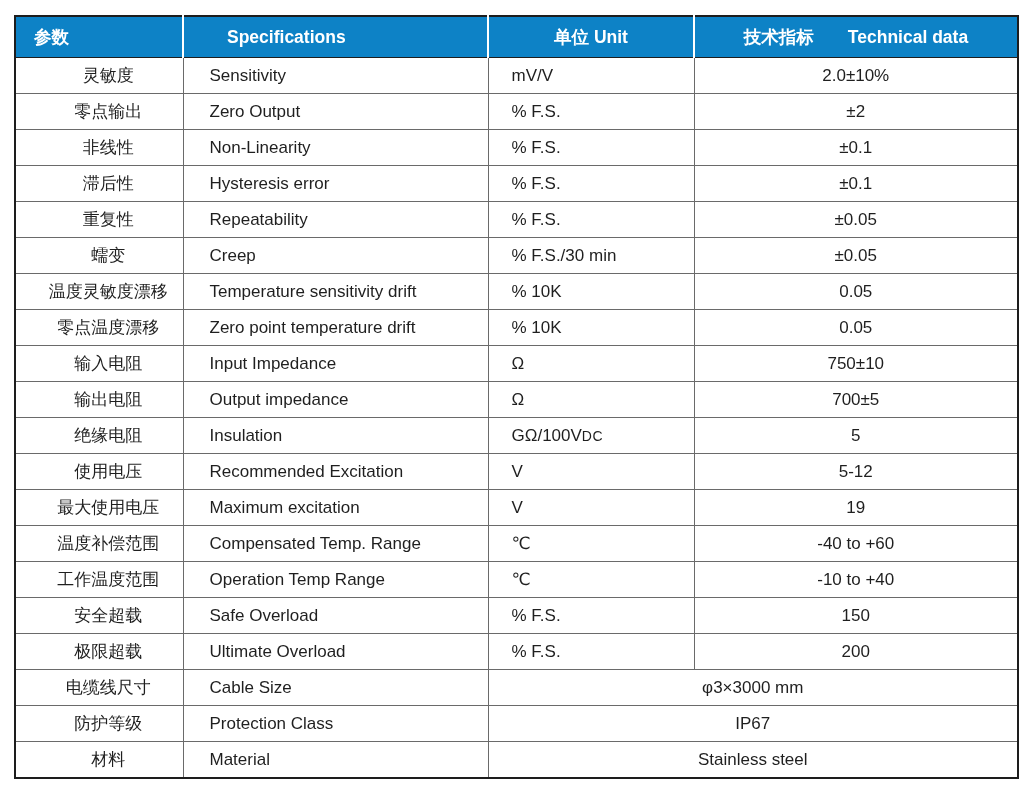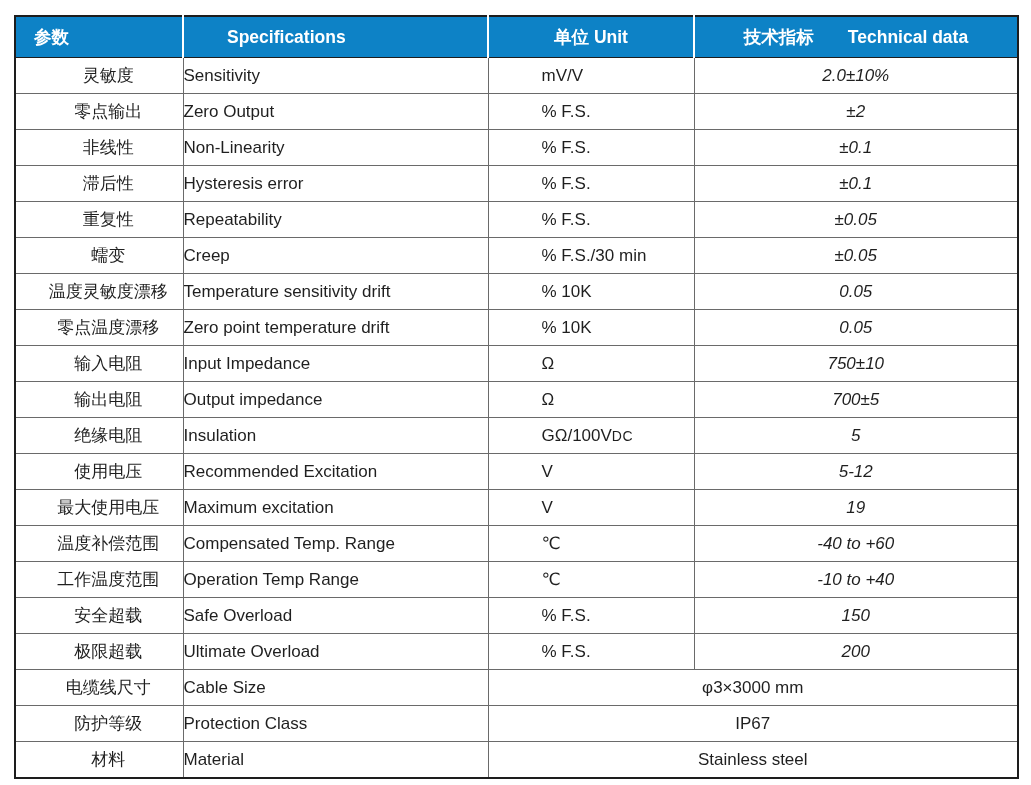--- a/index.html
+++ b/index.html
@@ -57,23 +57,23 @@
     height: 35px;
     font-size: 17px;
     color: #1f1f1f;
     padding: 0;
     vertical-align: middle;
     white-space: nowrap;
     overflow: hidden;
   }
   tbody tr:last-child td { border-bottom: 2px solid #1d1d1d; }
   tbody td.param  { text-align: center; padding-left: 18px; }
-  tbody td.spec   { text-align: left; }
-  tbody td.unit   { text-align: left; padding-left: 53px; }
-  tbody td.value  { text-align: center; font-style: italic; }
+  tbody td.spec   { text-align: left; padding-left: 26px; }
+  tbody td.unit   { text-align: left; padding-left: 23px; }
+  tbody td.value  { text-align: center; }
   tbody td.merged { text-align: center; }
   .sub {
     font-size: 14px;
     letter-spacing: 0.5px;
   }
 </style>
 </head>
 <body>
 
 <div class="page">

